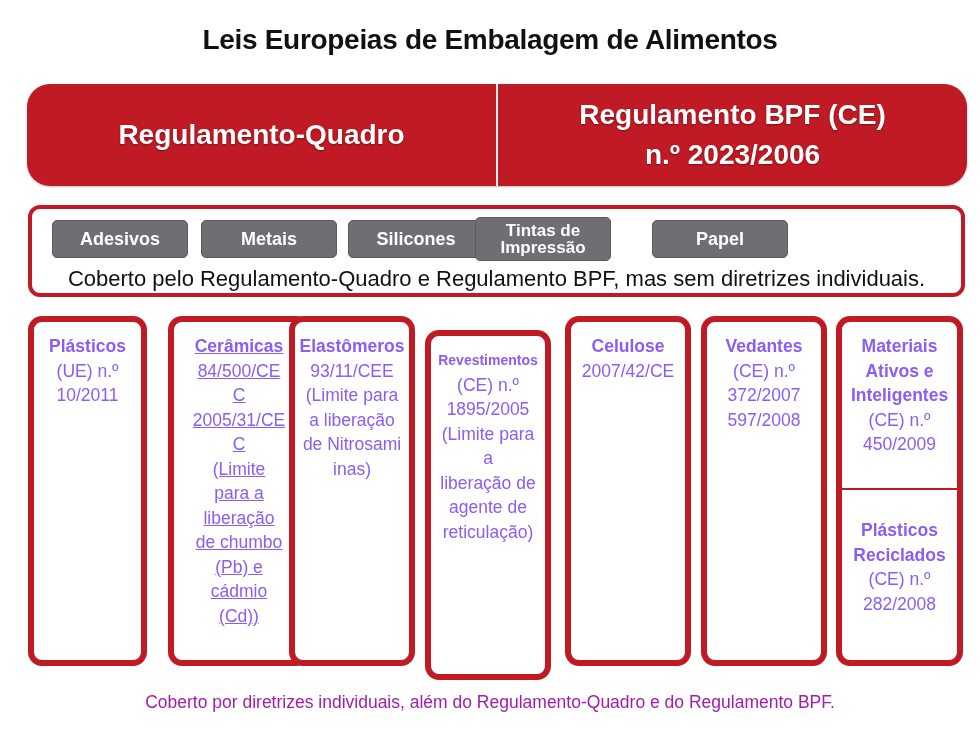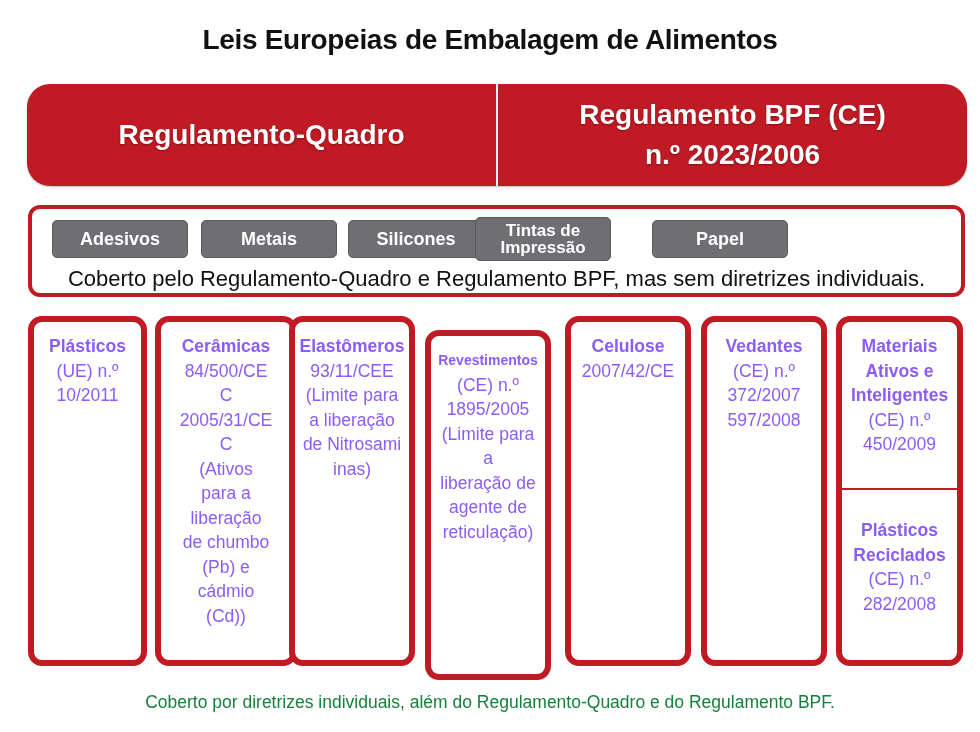--- a/index.html
+++ b/index.html
@@ -53,21 +53,21 @@
     .card .cname.small { font-size: 14px; }
     .card .cline { display: block; }
 
     .card.split { padding-top: 0; }
     .split-section { text-align: center; }
     .split-top { height: 168px; padding-top: 12px; border-bottom: 2px solid #c01a24; }
     .split-bottom { padding-top: 28px; }
 
     .footer-caption {
       position: absolute; left: 0; top: 692px; width: 980px; text-align: center;
-      font-size: 17.5px; color: #15803d;
+      font-size: 17.5px; color: #a21caf;
     }
   </style>
 </head>
 <body>
 
 <div class="title">Leis Europeias de Embalagem de Alimentos</div>
 
 <div class="reg-header">
   <div class="reg-half">
     <span>Regulamento-Quadro</span>
@@ -90,27 +90,27 @@
   <div class="general-caption">Coberto pelo Regulamento-Quadro e Regulamento BPF, mas sem diretrizes individuais.</div>
 </div>
 
 <div class="cards">
   <div class="card" style="left:28px; width:119px;">
     <span class="cname">Plásticos</span>
     <span class="cline">(UE) n.º</span>
     <span class="cline">10/2011</span>
   </div>
 
-  <div class="card" style="left:155px; width:142px;">
+  <div class="card" style="left:168px; width:142px;text-decoration:underline;">
     <span class="cname">Cerâmicas</span>
     <span class="cline">84/500/CE</span>
     <span class="cline">C</span>
     <span class="cline">2005/31/CE</span>
     <span class="cline">C</span>
-    <span class="cline">(Ativos</span>
+    <span class="cline">(Limite</span>
     <span class="cline">para a</span>
     <span class="cline">liberação</span>
     <span class="cline">de chumbo</span>
     <span class="cline">(Pb) e</span>
     <span class="cline">cádmio</span>
     <span class="cline">(Cd))</span>
   </div>
 
   <div class="card" style="left:289px; width:126px;">
     <span class="cname">Elastômeros</span>

